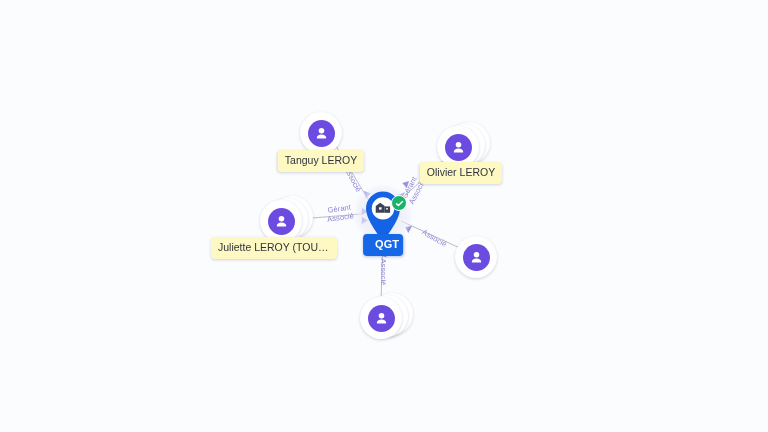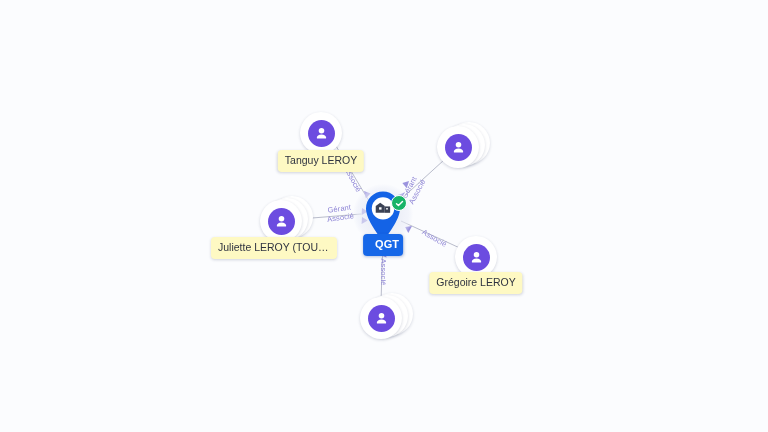--- a/index.html
+++ b/index.html
@@ -215,20 +215,21 @@
       <div class="avatar-face">
         <div class="avatar-disc">
           <svg width="17" height="17" viewBox="0 0 24 24" fill="#ffffff">
             <circle cx="12" cy="8" r="3.9"></circle>
             <path d="M12 13.3c-4 0-6.6 2.2-6.6 4.6 0 .8.6 1.3 1.4 1.3h10.4c.8 0 1.4-.5 1.4-1.3 0-2.4-2.6-4.6-6.6-4.6z"></path>
           </svg>
         </div>
       </div>
     </div>
   </div>
+  <div class="node-label" style="left:461px; top:162px;">Olivier LEROY</div>
 
   <div class="person-node" style="left:281px; top:221px;">
     <div class="avatar-wrap">
       <div class="stack-card s3"></div>
       <div class="stack-card s2"></div>
       <div class="avatar-face">
         <div class="avatar-disc">
           <svg width="17" height="17" viewBox="0 0 24 24" fill="#ffffff">
             <circle cx="12" cy="8" r="3.9"></circle>
             <path d="M12 13.3c-4 0-6.6 2.2-6.6 4.6 0 .8.6 1.3 1.4 1.3h10.4c.8 0 1.4-.5 1.4-1.3 0-2.4-2.6-4.6-6.6-4.6z"></path>
@@ -244,21 +245,20 @@
       <div class="avatar-face">
         <div class="avatar-disc">
           <svg width="17" height="17" viewBox="0 0 24 24" fill="#ffffff">
             <circle cx="12" cy="8" r="3.9"></circle>
             <path d="M12 13.3c-4 0-6.6 2.2-6.6 4.6 0 .8.6 1.3 1.4 1.3h10.4c.8 0 1.4-.5 1.4-1.3 0-2.4-2.6-4.6-6.6-4.6z"></path>
           </svg>
         </div>
       </div>
     </div>
   </div>
-  <div class="node-label" style="left:476px; top:272px;">Grégoire LEROY</div>
 
   <div class="person-node" style="left:381px; top:318px;">
     <div class="avatar-wrap">
       <div class="stack-card s3"></div>
       <div class="stack-card s2"></div>
       <div class="avatar-face">
         <div class="avatar-disc">
           <svg width="17" height="17" viewBox="0 0 24 24" fill="#ffffff">
             <circle cx="12" cy="8" r="3.9"></circle>
             <path d="M12 13.3c-4 0-6.6 2.2-6.6 4.6 0 .8.6 1.3 1.4 1.3h10.4c.8 0 1.4-.5 1.4-1.3 0-2.4-2.6-4.6-6.6-4.6z"></path>

